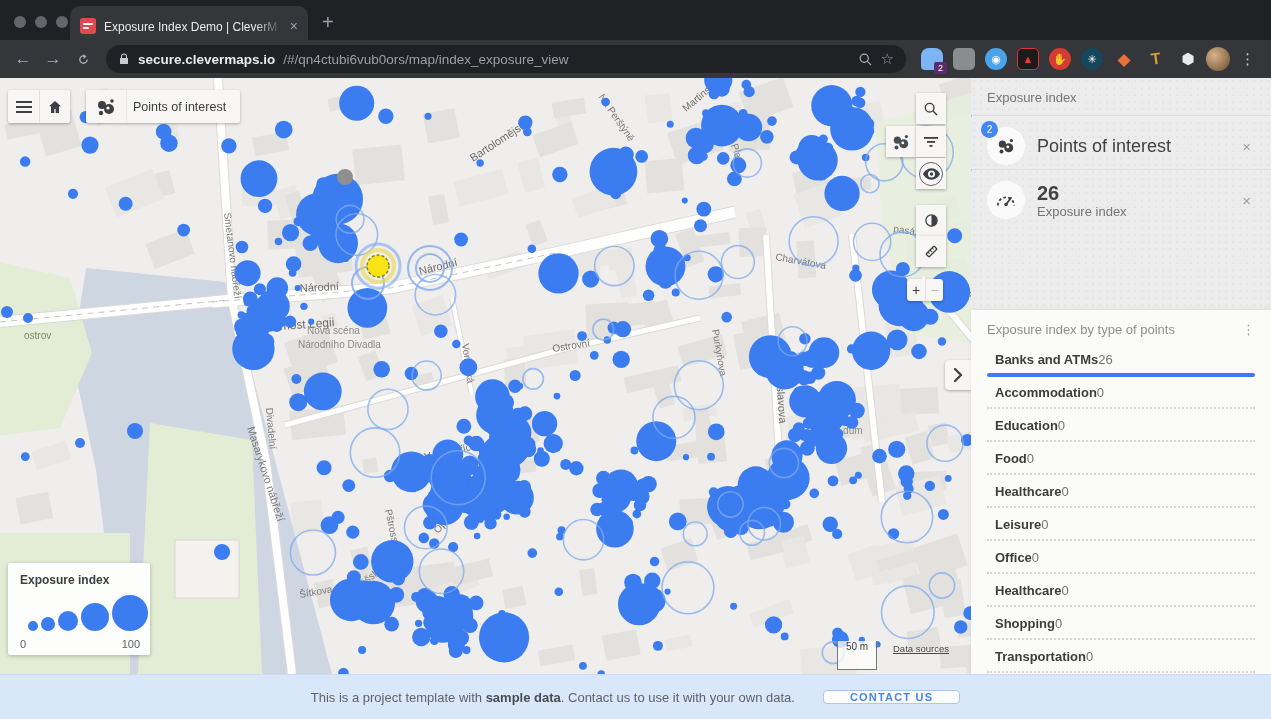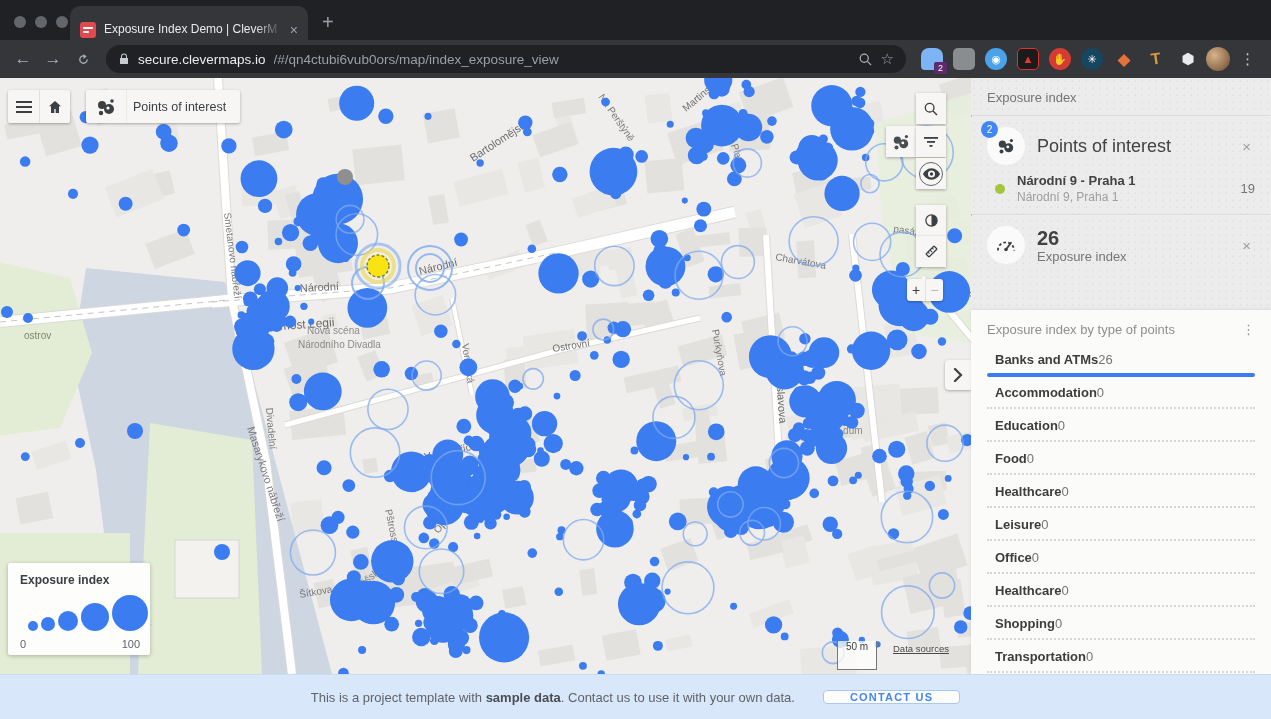--- a/index.html
+++ b/index.html
@@ -4,36 +4,36 @@
 <style>
   * { margin:0; padding:0; box-sizing:border-box; }
   html,body { width:1271px; height:719px; overflow:hidden;
     font-family:"Liberation Sans", sans-serif; background:#202124; }
 
   
   .tabstrip { height:40px; background:#202124; display:flex; align-items:flex-end; position:relative; }
   .traffic { position:absolute; left:14px; top:16px; display:flex; gap:9px; }
   .traffic span { width:12px; height:12px; border-radius:50%; background:#63676b; display:block; }
   .tab { width:238px; height:34px; background:#35363a; border-radius:10px 10px 0 0;
-    margin-left:70px; display:flex; align-items:flex-start; padding:16px 10px; gap:8px; color:#e8eaed; }
+    margin-left:70px; display:flex; align-items:flex-end; padding:6px 10px; gap:8px; color:#e8eaed; }
   .tab-favicon { width:16px; height:16px; background:#e04a4f; border-radius:3px; flex:none;
     display:flex; flex-direction:column; justify-content:center; gap:2px; padding:3px; }
   .tab-favicon i { display:block; height:2px; background:#fff; border-radius:1px; }
   .tab-favicon i:last-child { width:60%; }
   .tab-title { font-size:12px; white-space:nowrap; overflow:hidden; flex:1;
     -webkit-mask-image:linear-gradient(90deg,#000 85%,transparent); }
   .tab-close { color:#9aa0a6; font-size:14px; flex:none; cursor:default; }
   .newtab { color:#9aa0a6; font-size:20px; margin:0 0 6px 14px; }
 
   .toolbar { height:38px; background:#35363a; display:flex; align-items:center; padding:0 10px; gap:4px; }
   .navbtn { width:26px; height:26px; display:flex; align-items:center; justify-content:center;
     color:#aab0b6; font-size:17px; border-radius:50%; }
   .urlbar { flex:1; height:28px; background:#202124; border-radius:14px; margin:0 8px 0 6px;
     display:flex; align-items:center; padding:0 12px; gap:8px; min-width:0; }
-  .url-domain { color:#e8eaed; font-size:13.5px; font-weight:400; }
+  .url-domain { color:#e8eaed; font-size:13.5px; font-weight:700; }
   .url-path { color:#9aa0a6; font-size:13.5px; flex:1; white-space:nowrap; overflow:hidden; }
   .url-tail { color:#9aa0a6; font-size:15px; }
   .ext { width:22px; height:22px; border-radius:5px; position:relative; flex:none;
     display:flex; align-items:center; justify-content:center; font-size:11px; color:#fff; margin:0 3px; }
   .badge { position:absolute; right:-4px; bottom:-4px; background:#5e2a6e; color:#fff;
     font-size:9px; padding:1px 4px; border-radius:2px; }
   .avatar { width:24px; height:24px; border-radius:50%;
     background:radial-gradient(circle at 35% 35%, #d8b38a, #8a6a4a 70%, #5c4632); }
   .kebab { color:#c4c8cc; font-size:15px; padding:0 6px; }
 
@@ -1148,28 +1148,20 @@
               <circle cx="14" cy="12" r="5" fill="#3c4043"></circle>
               <circle cx="6" cy="16" r="2.2" fill="#3c4043"></circle>
               <circle cx="17" cy="4" r="1.8" fill="#3c4043"></circle>
               <circle cx="13" cy="11" r="1.6" fill="#fafafa"></circle>
             </svg>
         </span>
         <span class="sb-head-title">Points of interest</span>
         <span class="sb-close">×</span>
       </div>
 
-      <div class="poi-item">
-        <span class="poi-dot"></span>
-        <span class="poi-texts">
-          <div class="poi-name">Národní 9 - Praha 1</div>
-          <div class="poi-sub">Národní 9, Praha 1</div>
-        </span>
-        <span class="poi-val">19</span>
-      </div>
     </div>
 
     <hr class="sb-divider">
 
     <div class="sb-section">
       <div class="sb-head">
         <span class="sb-avatar">
           <svg class="icon" width="22" height="18" viewBox="0 0 24 20">
             <path d="M3 16a9 9 0 0 1 18 0" fill="none" stroke="#3c4043" stroke-width="2" stroke-dasharray="3 2.5"></path>
             <line x1="12" y1="15" x2="18" y2="7" stroke="#3c4043" stroke-width="2"></line>

